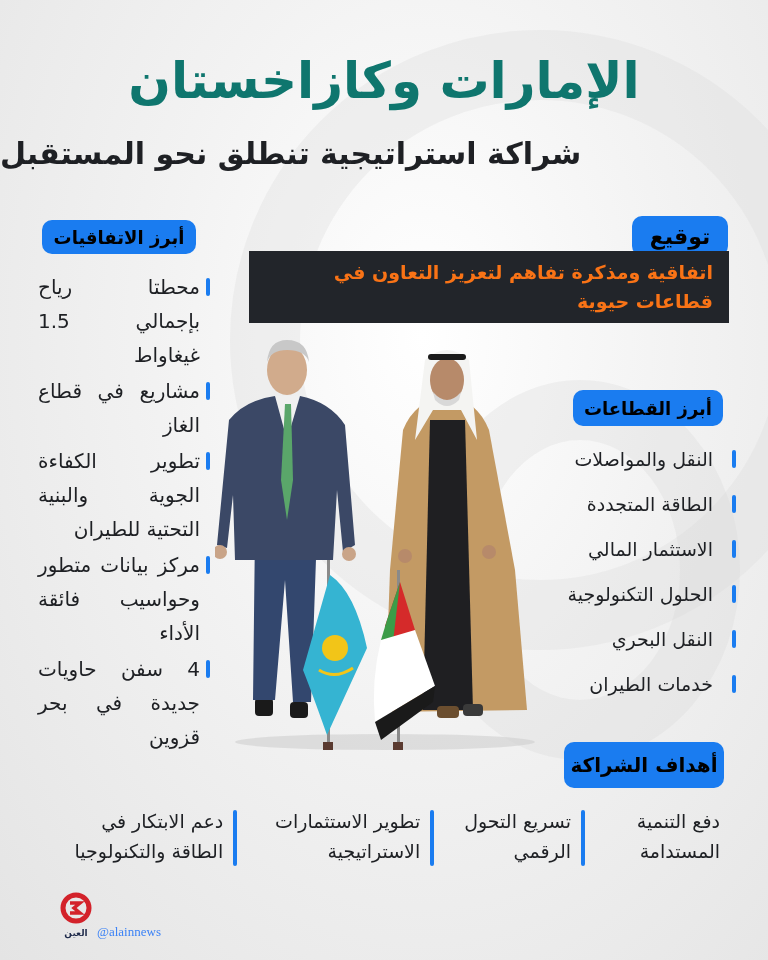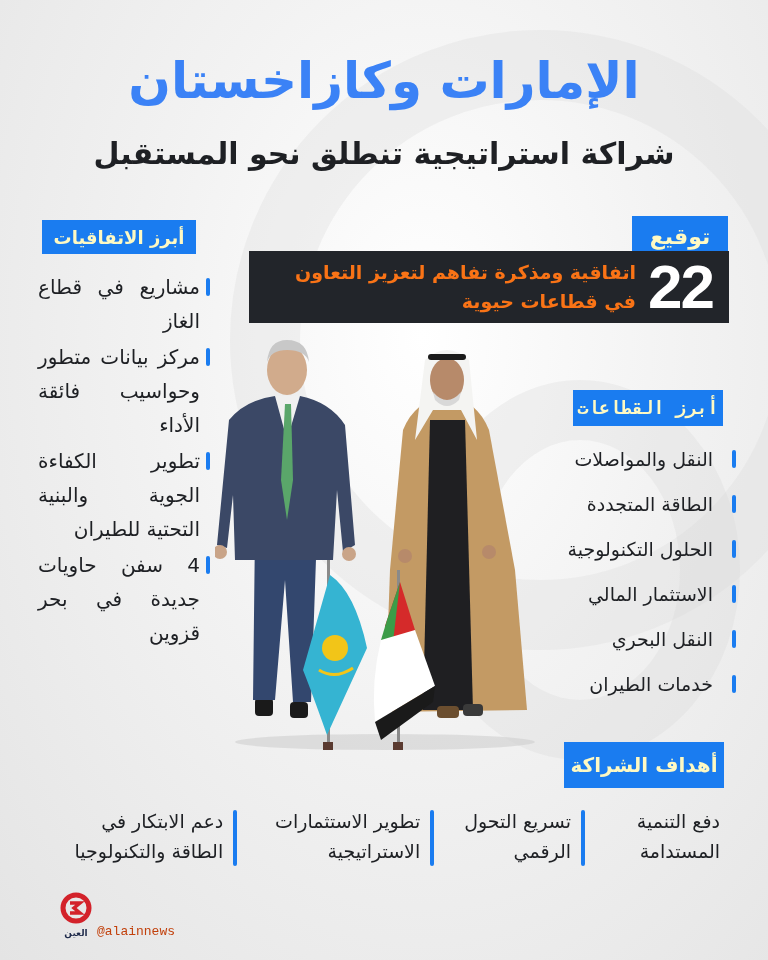--- a/index.html
+++ b/index.html
@@ -15,47 +15,47 @@
       border-radius: 50%; border: 70px solid rgba(220,220,220,0.35);
       pointer-events: none;
     }
     .bg-ring2 {
       position: absolute; left: 420px; top: 380px; width: 320px; height: 380px;
       border-radius: 50%; border: 60px solid rgba(215,215,215,0.3);
       pointer-events: none;
     }
     .title {
       position: absolute; top: 52px; left: 0; width: 768px; text-align: center;
-      font-size: 50px; font-weight: bold; color: #3b82f6; direction: rtl;
+      font-size: 50px; font-weight: bold; color: #0f766e; direction: rtl;
       letter-spacing: 0;
     }
     .subtitle {
-      position: absolute; top: 136px; left: 0; width: 768px; text-align: center;
+      position: absolute; top: 136px; left: 0; width: 768px; text-align: left;
       font-size: 30px; font-weight: bold; color: #1e2024; direction: rtl;
     }
     .blue-tag {
-      position: absolute; background: #1a7cf0; color: #fef9c3; font-weight: bold;
-      direction: rtl; text-align: center; display: flex; align-items: center; justify-content: center;
+      position: absolute; background: #1a7cf0; color: #000000; font-weight: bold;
+      direction: rtl; text-align: center; display: flex; align-items: center; justify-content: center; border-radius: 10px;
     }
     .tag-sign { left: 632px; top: 216px; width: 96px; height: 40px; font-size: 22px; }
     .banner {
       position: absolute; left: 249px; top: 251px; width: 480px; height: 72px;
       background: #22252a; display: flex; flex-direction: row-reverse; align-items: center;
       padding: 0 16px 0 10px; direction: ltr;
     }
     .banner-num {
       font-size: 62px; font-weight: bold; color: #fff; line-height: 1; margin-left: 12px;
       font-family: "Liberation Sans", sans-serif; letter-spacing: -2px;
     }
     .banner-text {
       color: #f97316; font-size: 19px; font-weight: bold; direction: rtl; text-align: right;
       line-height: 29px; flex: 1;
     }
     .tag-agree { left: 42px; top: 220px; width: 154px; height: 34px; font-size: 18px; }
-    .tag-sectors { left: 573px; top: 390px; width: 150px; height: 36px; font-size: 18px; font-family: Liberation Mono, monospace; }
+    .tag-sectors { left: 573px; top: 390px; width: 150px; height: 36px; font-size: 18px; }
     .tag-goals { left: 564px; top: 742px; width: 160px; height: 46px; font-size: 20px; }
 
     .agree-list {
       position: absolute; left: 38px; top: 270px; width: 172px; direction: rtl;
     }
     .agree-item {
       font-size: 20px; line-height: 34px; color: #1e2024; position: relative;
       padding-right: 10px; margin-bottom: 2px; text-align: justify; text-align-last: right;
     }
     .bar {
@@ -80,53 +80,53 @@
     }
     .goal {
       direction: rtl; text-align: right; font-size: 19px; line-height: 30px;
       color: #1e2024; padding: 0 10px;
     }
     .goal-sep { width: 4px; height: 56px; background: #1a7cf0; border-radius: 2px; margin-top: 4px; }
     .logo {
       position: absolute; left: 58px; top: 892px; width: 36px; height: 48px;
     }
     .handle {
-      position: absolute; left: 97px; top: 924px; font-size: 13px; color: #c2410c;
-      font-family: Liberation Mono, monospace;
+      position: absolute; left: 97px; top: 924px; font-size: 13px; color: #3b82f6;
+      font-family: Liberation Serif, serif;
     }
   </style>
 </head>
 <body>
 
 <div class="bg-ring"></div>
 <div class="bg-ring2"></div>
 
 <h1 class="title">الإمارات وكازاخستان</h1>
 <h2 class="subtitle">شراكة استراتيجية تنطلق نحو المستقبل</h2>
 
 <div class="blue-tag tag-sign">توقيع</div>
 <div class="banner">
-  <div class="banner-num">22</div>
   <div class="banner-text">اتفاقية ومذكرة تفاهم لتعزيز التعاون في قطاعات حيوية</div>
 </div>
 
 <div class="blue-tag tag-agree">أبرز الاتفاقيات</div>
 <div class="agree-list">
+  <div class="agree-item"><span class="bar"></span><span>محطتا رياح بإجمالي 1.5 غيغاواط</span></div>
   <div class="agree-item"><span class="bar"></span><span>مشاريع في قطاع الغاز</span></div>
+  <div class="agree-item"><span class="bar"></span><span>تطوير الكفاءة الجوية والبنية التحتية للطيران</span></div>
   <div class="agree-item"><span class="bar"></span><span>مركز بيانات متطور وحواسيب فائقة الأداء</span></div>
-  <div class="agree-item"><span class="bar"></span><span>تطوير الكفاءة الجوية والبنية التحتية للطيران</span></div>
   <div class="agree-item"><span class="bar"></span><span>4 سفن حاويات جديدة في بحر قزوين</span></div>
 </div>
 
 <div class="blue-tag tag-sectors">أبرز القطاعات</div>
 <div class="sector-list">
   <div class="sector-item"><span class="bar"></span><span>النقل والمواصلات</span></div>
   <div class="sector-item"><span class="bar"></span><span>الطاقة المتجددة</span></div>
+  <div class="sector-item"><span class="bar"></span><span>الاستثمار المالي</span></div>
   <div class="sector-item"><span class="bar"></span><span>الحلول التكنولوجية</span></div>
-  <div class="sector-item"><span class="bar"></span><span>الاستثمار المالي</span></div>
   <div class="sector-item"><span class="bar"></span><span>النقل البحري</span></div>
   <div class="sector-item"><span class="bar"></span><span>خدمات الطيران</span></div>
 </div>
 
 <svg class="photo" viewBox="0 0 345 420">
   <ellipse cx="170" cy="412" rx="150" ry="8" fill="#cfcfcf" opacity="0.6"></ellipse>
 
   <g>
     <rect x="40" y="368" width="18" height="18" rx="4" fill="#1a1a1a"></rect>
     <rect x="75" y="372" width="18" height="16" rx="4" fill="#1a1a1a"></rect>

